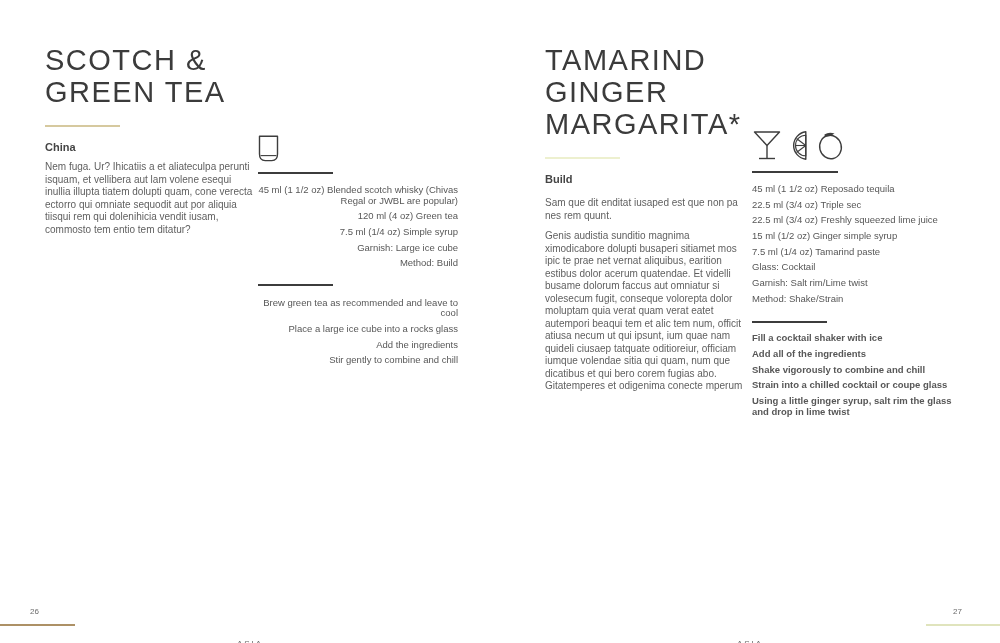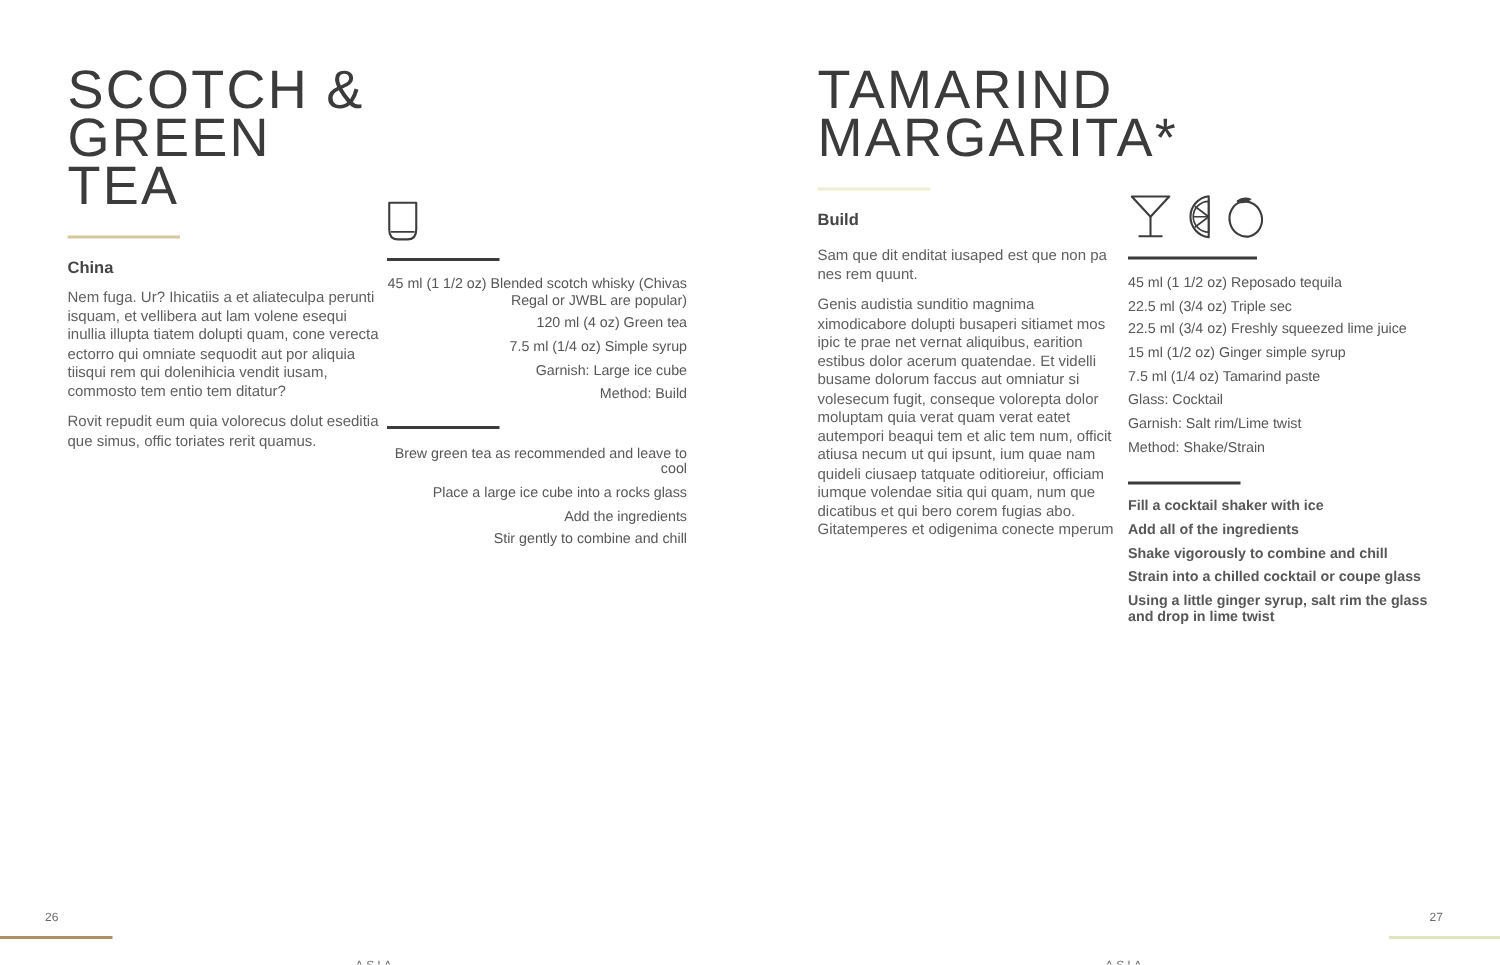--- a/index.html
+++ b/index.html
@@ -11,21 +11,21 @@
     overflow: hidden;
     -webkit-font-smoothing: antialiased;
   }
 
   
   .text-col { position: absolute; top: 44px; }
   .text-col.left  { left: 45px;  width: 208px; }
   .text-col.right { left: 545px; width: 200px; }
 
   h1.recipe-title {
-    font-size: 36px;
+    font-size: 29px;
     line-height: 32px;
     font-weight: 300;
     letter-spacing: 1.5px;
     color: #3b3b3b;
   }
   h1.recipe-title span { display: block; }
 
   .title-rule {
     height: 2px;
     width: 75px;
@@ -104,21 +104,20 @@
 <section>
 
   <div class="text-col left">
     <h1 class="recipe-title">
       <span>SCOTCH &amp;</span>
       <span>GREEN TEA</span>
     </h1>
     <div class="title-rule gold"></div>
     <div class="country">China</div>
     <p class="body-para">Nem fuga. Ur? Ihicatiis a et aliateculpa perunti isquam, et vellibera aut lam volene esequi inullia illupta tiatem dolupti quam, cone verecta ectorro qui omniate sequodit aut por aliquia tiisqui rem qui dolenihicia vendit iusam, commosto tem entio tem ditatur?</p>
-    <p class="body-para">Rovit repudit eum quia volorecus dolut eseditia que simus, offic toriates rerit quamus.</p>
   </div>
 
   <div class="recipe-col left">
     <div class="glass-icons">
       <span>
         <svg width="21" height="27" viewBox="0 0 21 27">
           <path class="stroke" d="M1.5 1.2 H19.5 V19 Q19.5 25.6 13.8 25.6 H7.2 Q1.5 25.6 1.5 19 Z"></path>
           <line class="thin" x1="2.6" y1="20.6" x2="18.4" y2="20.6"></line>
         </svg>
       </span>
@@ -140,20 +139,21 @@
     </div>
   </div>
 
 </section>
 
 <section>
 
   <div class="text-col right">
     <h1 class="recipe-title">
       <span>TAMARIND</span>
+      <span>GINGER</span>
       <span>MARGARITA*</span>
     </h1>
     <div class="title-rule pale"></div>
     <div class="country">Build</div>
     <p class="body-para">Sam que dit enditat iusaped est que non pa nes rem quunt.</p>
     <p class="body-para">Genis audistia sunditio magnima ximodicabore dolupti busaperi sitiamet mos ipic te prae net vernat aliquibus, earition estibus dolor acerum quatendae. Et videlli busame dolorum faccus aut omniatur si volesecum fugit, conseque volorepta dolor moluptam quia verat quam verat eatet autempori beaqui tem et alic tem num, officit atiusa necum ut qui ipsunt, ium quae nam quideli ciusaep tatquate oditioreiur, officiam iumque volendae sitia qui quam, num que dicatibus et qui bero corem fugias abo. Gitatemperes et odigenima conecte mperum</p>
   </div>
 
   <div class="recipe-col right">
     <div class="glass-icons">

